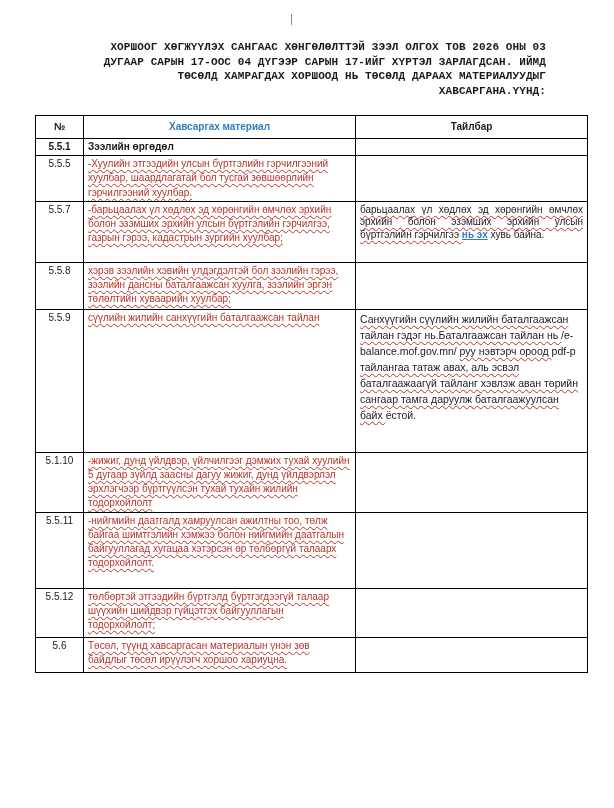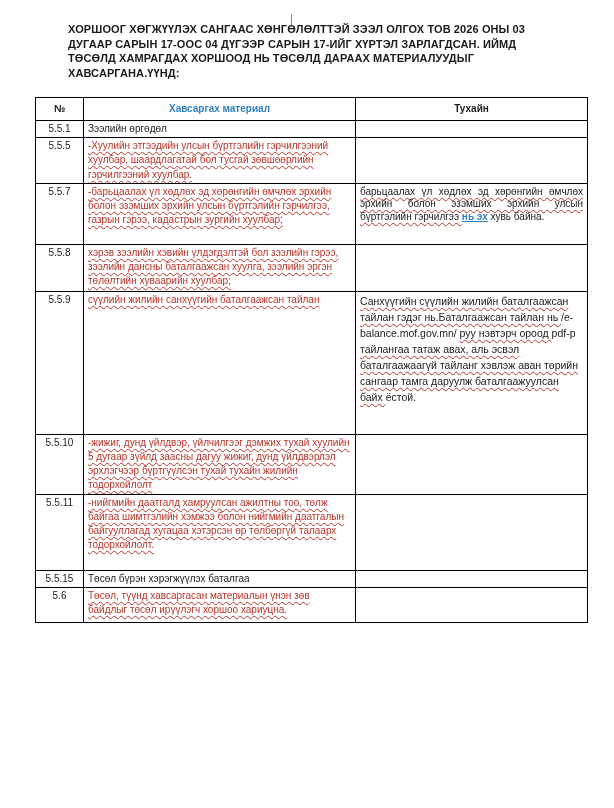--- a/index.html
+++ b/index.html
@@ -9,27 +9,28 @@
     background: #ffffff;
     overflow: hidden;
     font-family: "Liberation Sans", sans-serif;
     color: var(--text-black, #1a1a1a);
   }
   .cursor-tick {
     position: absolute; left: 291px; top: 14px;
     width: 1px; height: 11px; background: #8a8a8a;
   }
   .title {
-    margin: 22px auto 0 auto;
+    margin: 40px auto 0 auto;
     max-width: 478px;
-    text-align: left;
+    text-align: right;
     font-size: 11px;
     font-weight: bold;
     line-height: 14.5px;
     letter-spacing: 0.1px;
+    font-family: Liberation Mono, monospace;
   }
   table.doc-table {
     border-collapse: collapse;
     table-layout: fixed;
     margin: 17px 0 0 35px;
     width: 552px;
   }
   .doc-table th, .doc-table td {
     border: 1px solid #000;
     padding: 1px 4px;
@@ -67,21 +68,21 @@
     text-underline-offset: 2px;
   }
   .seg-bold-spell, .seg-bold { font-weight: normal; }
   .seg-plain { color: var(--text-black, #1a1a1a); }
   .seg-bold-link {
     font-weight: bold;
     color: var(--accent-blue, #2e7fc2);
     text-decoration: underline;
   }
   
-  tr[data-row="5.5.1"]  { height: 17px; }
+  tr[data-row="5.5.1"]  { height: 17px; font-weight: bold; }
   tr[data-row="5.5.5"]  { height: 43px; }
   tr[data-row="5.5.6"]  { height: 30px; }
   tr[data-row="5.5.7"]  { height: 61px; }
   tr[data-row="5.5.8"]  { height: 47px; }
   tr[data-row="5.5.9"]  { height: 143px; }
   tr[data-row="5.5.10"] { height: 59px; }
   tr[data-row="5.5.11"] { height: 76px; }
   tr[data-row="5.5.12"] { height: 49px; }
   tr[data-row="5.5.13"] { height: 47px; }
   tr[data-row="5.5.14"] { height: 57px; }
@@ -97,21 +98,21 @@
   <table class="doc-table">
     <colgroup>
       <col class="c-no">
         <col class="c-mat">
         <col class="c-note">
     </colgroup>
     <thead>
       <tr>
         <th class="h-no">№</th>
         <th class="h-mat">Хавсаргах материал</th>
-        <th class="h-note">Тухайн</th>
+        <th class="h-note">Тайлбар</th>
       </tr>
     </thead>
     <tbody id="table-body">
         <tr data-row="5.5.1">
           <td class="col-no">5.5.1</td>
           <td class="col-mat mat-plain">Зээлийн өргөдөл</td>
           <td class="col-note"></td>
         </tr>
         <tr data-row="5.5.5">
           <td class="col-no">5.5.5</td>
@@ -127,32 +128,32 @@
           <td class="col-no">5.5.8</td>
           <td class="col-mat mat-ins">хэрэв зээлийн хэвийн үлдэгдэлтэй бол зээлийн гэрээ, зээлийн дансны баталгаажсан хуулга, зээлийн эргэн төлөлтийн хуваарийн хуулбар;</td>
           <td class="col-note"></td>
         </tr>
         <tr data-row="5.5.9">
           <td class="col-no">5.5.9</td>
           <td class="col-mat mat-ins">сүүлийн жилийн санхүүгийн баталгаажсан тайлан</td>
           <td class="col-note"><span class="seg-spell">Санхүүгийн сүүлийн жилийн баталгаажсан тайлан гэдэг нь.Баталгаажсан тайлан нь </span><span class="seg-plain">/e-balance.mof.gov.mn/ </span><span class="seg-spell">руу нэвтэрч ороод </span><span class="seg-plain">pdf-р </span><span class="seg-spell">тайлангаа татаж авах, аль эсвэл баталгаажаагүй тайланг хэвлэж аван төрийн сангаар тамга даруулж баталгаажуулсан байх </span><span class="seg-plain">ёстой.</span></td>
         </tr>
         <tr data-row="5.5.10">
-          <td class="col-no">5.5.10</td>
+          <td class="col-no">5.1.10</td>
           <td class="col-mat mat-ins">-жижиг, дунд үйлдвэр, үйлчилгээг дэмжих тухай хуулийн 5 дугаар зүйлд заасны дагуу жижиг, дунд үйлдвэрлэл эрхлэгчээр бүртгүүлсэн тухай тухайн жилийн тодорхойлолт</td>
           <td class="col-note"></td>
         </tr>
         <tr data-row="5.5.11">
           <td class="col-no">5.5.11</td>
           <td class="col-mat mat-ins">-нийгмийн даатгалд хамруулсан ажилтны тоо, төлж байгаа шимтгэлийн хэмжээ болон нийгмийн даатгалын байгууллагад хугацаа хэтэрсэн өр төлбөргүй талаарх тодорхойлолт.</td>
           <td class="col-note"></td>
         </tr>
-        <tr data-row="5.5.15">
-          <td class="col-no">5.5.15</td>
-          <td class="col-mat mat-plain">Төсөл бүрэн хэрэгжүүлэх баталгаа</td>
+        <tr data-row="5.5.12">
+          <td class="col-no">5.5.12</td>
+          <td class="col-mat mat-ins">төлбөртэй этгээдийн бүртгэлд бүртгэгдээгүй талаар шүүхийн шийдвэр гүйцэтгэх байгууллагын тодорхойлолт;</td>
           <td class="col-note"></td>
         </tr>
         <tr data-row="5.6">
           <td class="col-no">5.6</td>
           <td class="col-mat mat-ins">Төсөл, түүнд хавсаргасан материалын үнэн зөв байдлыг төсөл ирүүлэгч хоршоо  хариуцна.</td>
           <td class="col-note"></td>
         </tr>
       </tbody>
   </table>
 </div>

